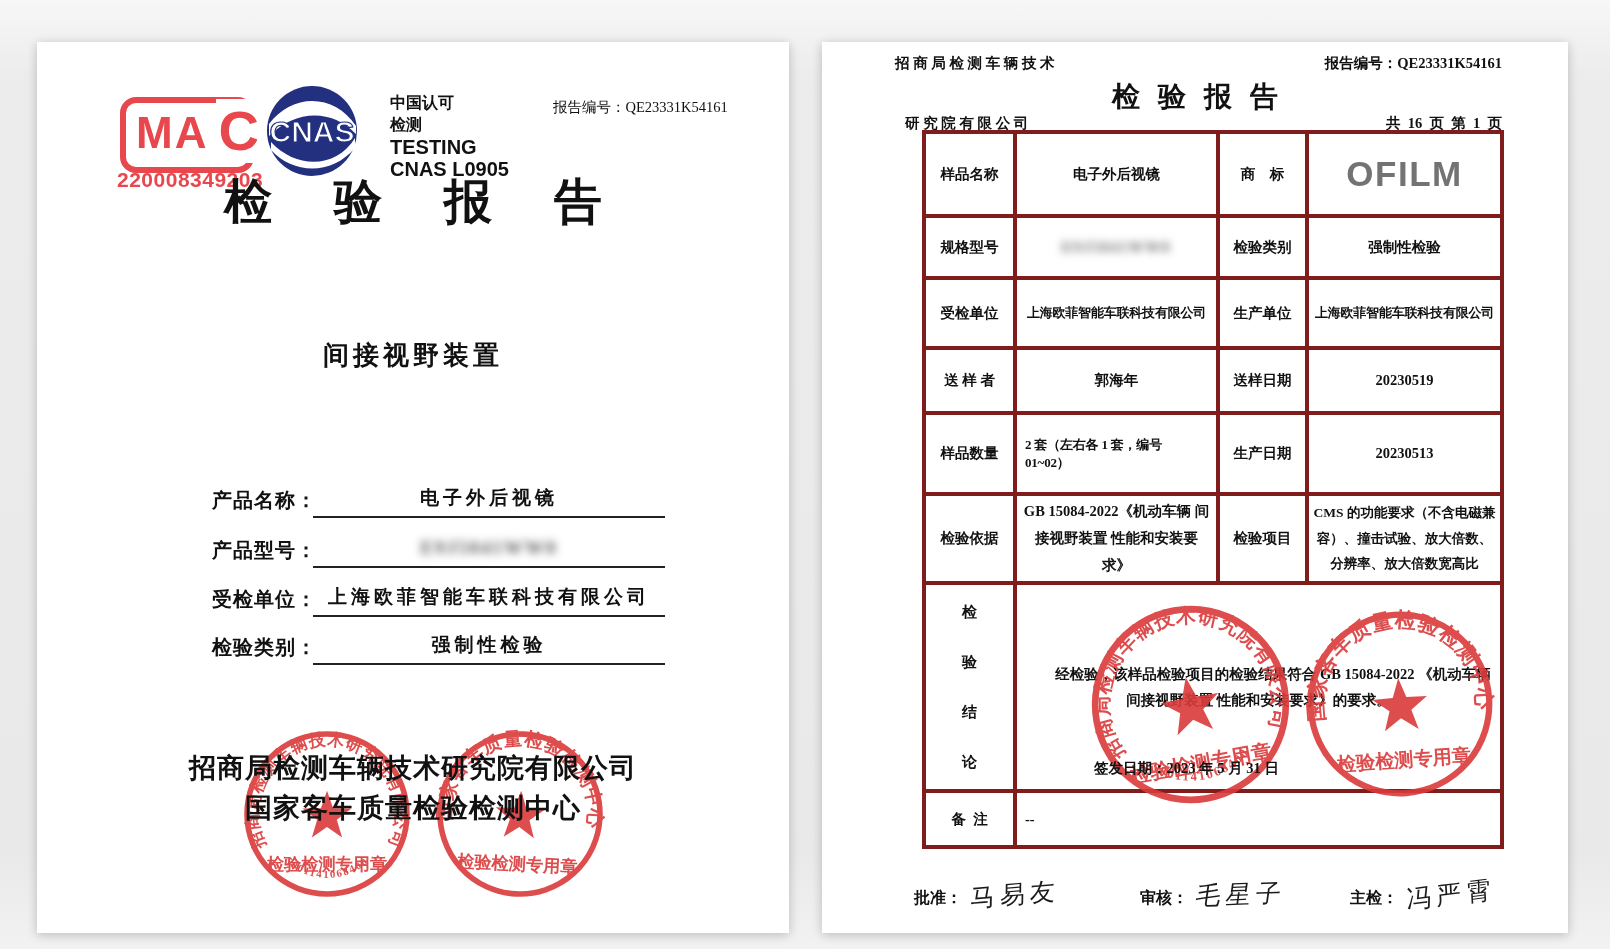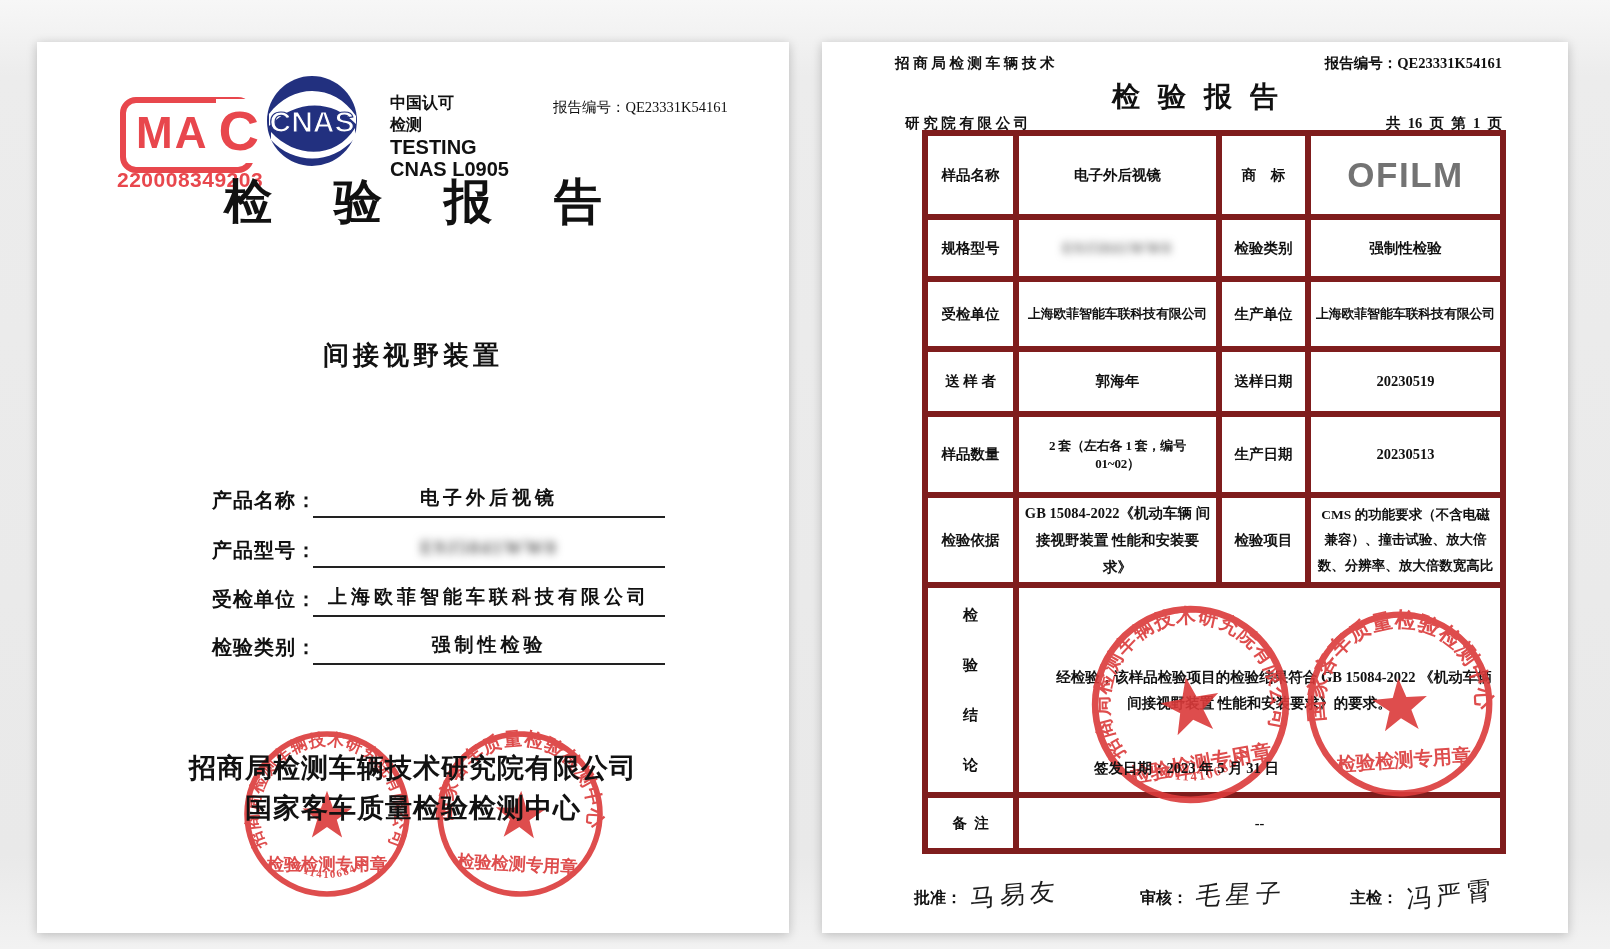--- a/index.html
+++ b/index.html
@@ -33,21 +33,21 @@
   .cma-c{
     position:absolute;right:-14px;top:-4px;background:#fff;padding:0 3px;
     font-family:"Liberation Sans","DejaVu Sans",sans-serif;
     font-weight:bold;font-size:56px;line-height:64px;color:#e8474d;
   }
   .cma-number{
     left:80px;top:126px;width:200px;
     font-family:"Liberation Sans","DejaVu Sans",sans-serif;
     font-weight:bold;font-size:21px;color:#e8474d;letter-spacing:0.5px;
   }
-  .cnas-logo{left:228px;top:32px;width:94px;height:94px;}
+  .cnas-logo{left:228px;top:42px;width:94px;height:94px;}
   .accred{left:353px;top:50px;line-height:22px;font-size:16px;font-weight:bold;}
   .accred .en{font-family:"Liberation Sans","DejaVu Sans",sans-serif;font-size:20px;}
   .rptno-left{left:516px;top:56px;font-size:14.5px;white-space:pre;}
   .title-left{left:0;top:128px;width:100%;text-align:center;font-size:48px;font-weight:600;}
   .ls-wide{letter-spacing:62px;margin-right:-62px;}
   .subtitle-left{left:0;top:296px;width:100%;text-align:center;font-size:26px;font-weight:bold;letter-spacing:4px;}
   .field{left:0;width:100%;height:33px;}
   .field .flabel{position:absolute;left:175px;top:4px;font-size:20px;font-weight:bold;letter-spacing:1px;}
   .field .fline{
     position:absolute;left:276px;top:0;width:352px;height:33px;
@@ -69,22 +69,22 @@
   .rptno-right{right:66px;top:12px;font-size:14.5px;font-weight:bold;white-space:pre;}
   .pages-info{right:66px;top:72px;font-size:14.5px;font-weight:bold;white-space:pre;}
   .title-right{left:0;top:36px;width:100%;text-align:center;font-size:28px;font-weight:bold;}
   .ls-mid{letter-spacing:18px;margin-right:-18px;}
 
   table.rpt{
     position:absolute;left:100px;top:88px;width:578px;
     border-collapse:collapse;table-layout:fixed;z-index:1;
     font-size:14.5px;font-weight:bold;
   }
-  table.rpt td{border:6px solid #7f1d1d;text-align:center;vertical-align:middle;padding:2px 4px;}
-  table.rpt td.lft{text-align:center;padding:4px 8px;}
+  table.rpt td{border:4px solid #7f1d1d;text-align:center;vertical-align:middle;padding:2px 4px;}
+  table.rpt td.lft{text-align:left;padding:4px 8px;}
   table.rpt td.fit{font-size:13px;letter-spacing:-0.2px;}
   tr.r1{height:84px;} tr.r2{height:62px;} tr.r3{height:70px;} tr.r4{height:65px;}
   tr.r5{height:81px;} tr.r6{height:89px;} tr.r7{height:202px;font-family:Liberation Serif, serif;} tr.r8{height:56px;}
   td.pre{white-space:pre;}
   .dep{line-height:1.85;text-align:left;padding:4px 8px;}
   .items{line-height:1.9;text-align:left;padding:4px 6px;font-size:13.5px;}
   .vlabel{width:1.1em;margin:0 auto;line-height:50px;word-break:break-all;font-size:15px;}
   .concl{vertical-align:top;text-align:left;padding:10px 12px;line-height:1.8;text-indent:2em;font-size:14.5px;}
   .ofilm{
     font-family:Liberation Sans, sans-serif;

